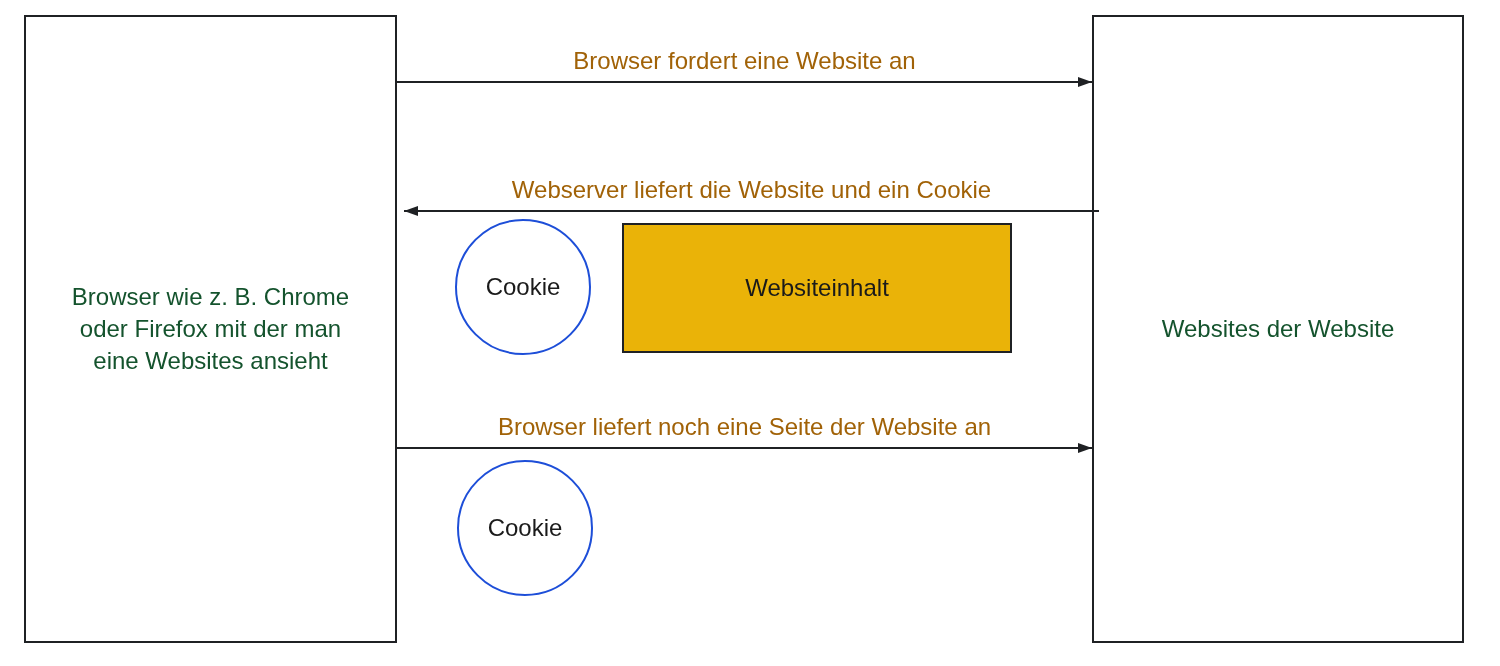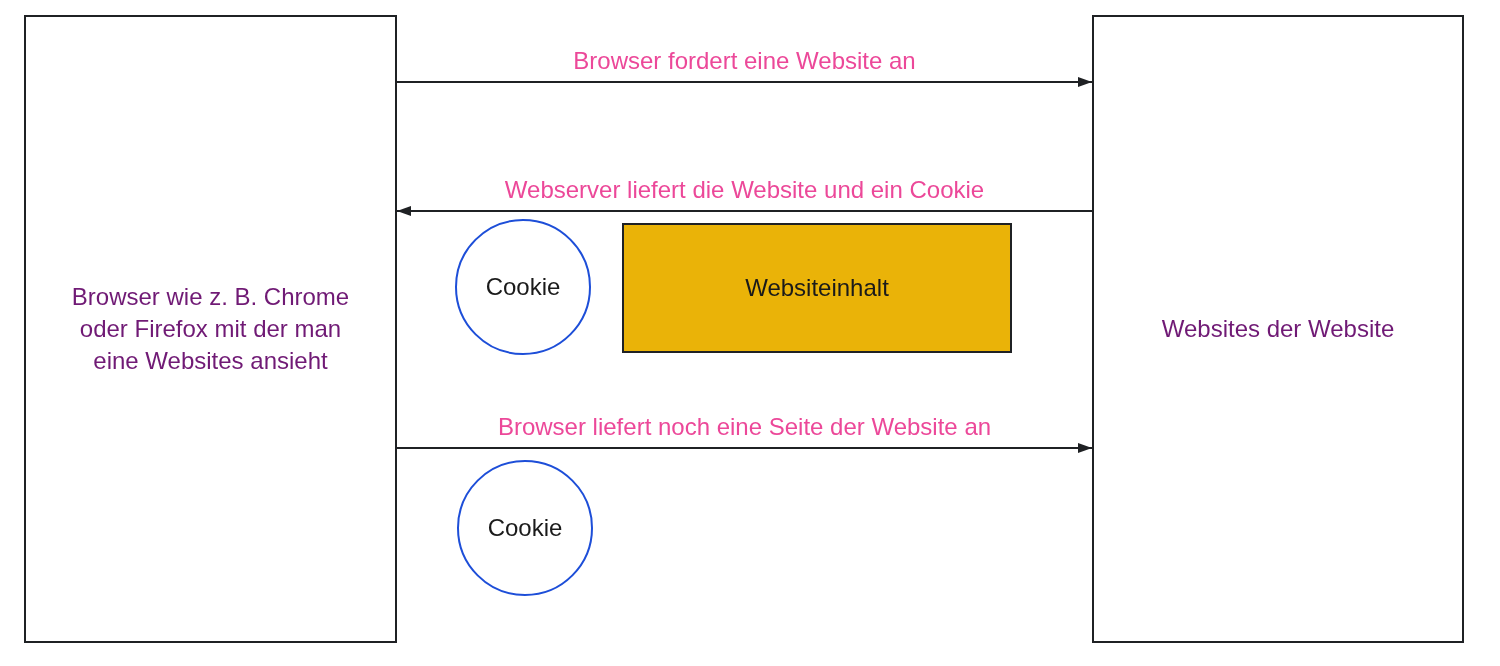--- a/index.html
+++ b/index.html
@@ -27,34 +27,34 @@
     display: flex;
     align-items: center;
     justify-content: center;
     text-align: center;
   }
   .actor-box.left  { left: 24px;   width: 373px; }
   .actor-box.right { left: 1092px; width: 372px; }
   .actor-label {
     font-size: 24px;
     line-height: 32px;
-    color: #701a75;
+    color: #14532d;
   }
   
   .message {
     position: absolute;
     left: 397px;
     width: 695px;
   }
   .message .msg-label {
     font-size: 24px;
     line-height: 30px;
     text-align: center;
     white-space: nowrap;
-    color: #ec4899;
+    color: #a16207;
   }
   .message .msg-line {
     position: relative;
     margin-top: 5px;
     height: 2px;
     background: #1f2124;
   }
   .arrowhead {
     position: absolute;
     top: -4px;
@@ -95,21 +95,21 @@
     height: 130px;
     border: 2px solid #1f2124;
     box-sizing: border-box;
     background: #eab308;
     display: flex;
     align-items: center;
     justify-content: center;
     font-size: 24px;
   }
   .msg-request-1  { top: 46px;  }
-  .msg-response   { top: 175px; }
+  .msg-response   { top: 175px; padding-left: 7px; }
   .msg-request-2  { top: 412px; }
 </style>
 </head>
 <body>
 
 <div class="canvas">
 
   <div class="actor-box left">
     <div class="actor-label">
       <div>Browser wie z. B. Chrome</div>

